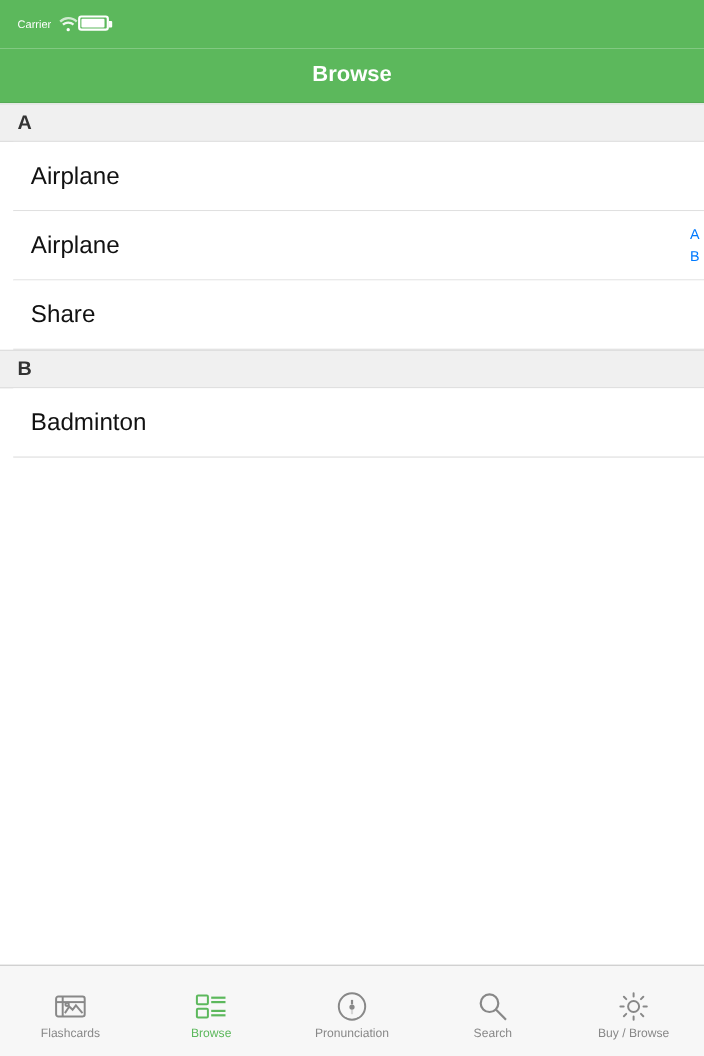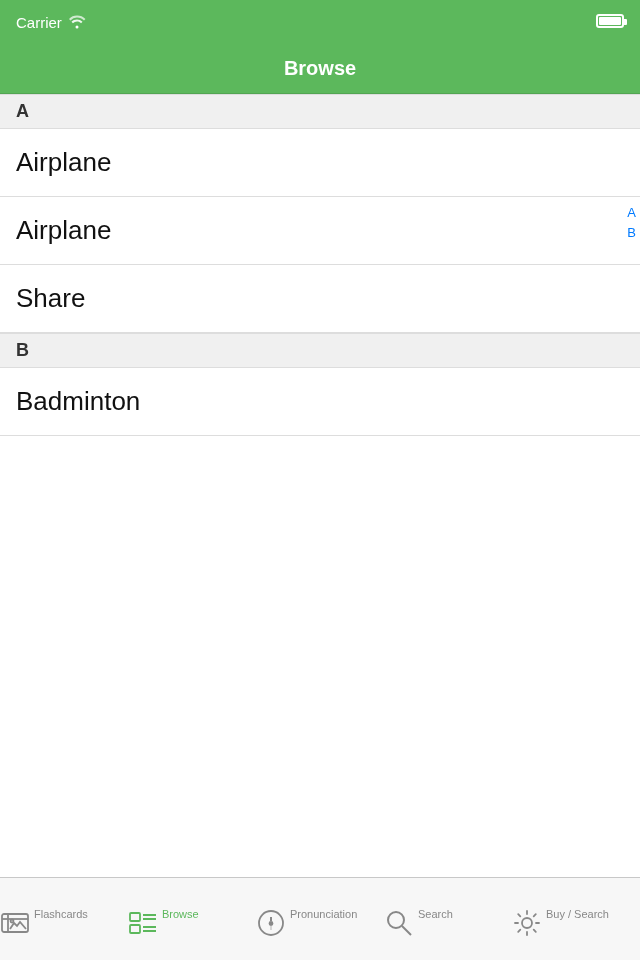--- a/index.html
+++ b/index.html
@@ -12,24 +12,24 @@
       overflow: hidden;
       position: relative;
     }
 
     
     .status-bar {
       background: #5cb85c;
       height: 44px;
       display: flex;
       align-items: center;
-      justify-content: space-between;
+      justify-content: flex-start;
       padding: 0 16px;
       color: #fff;
-      font-size: 15px;
+      font-size: 10px;
       font-weight: 500;
     }
     .status-bar-left { display: flex; align-items: center; gap: 6px; }
     .battery-icon {
       width: 28px; height: 14px;
       border: 2px solid #fff;
       border-radius: 3px;
       position: relative;
       display: inline-block;
     }
@@ -96,44 +96,45 @@
       padding: 6px 16px;
       font-size: 18px;
       font-weight: 600;
       color: #333;
       border-bottom: 1px solid #ddd;
       border-top: 1px solid #ddd;
     }
 
     .list-item {
       padding: 18px 16px;
-      font-size: 26px;
+      font-size: 22px;
       color: #111;
       border-bottom: 1px solid #ddd;
       background: #fff;
       cursor: pointer;
+      margin-left: 12px;
     }
 
     
     .tab-bar {
       position: absolute;
       bottom: 0;
       left: 0;
       right: 0;
       height: 83px;
       background: #f7f7f7;
       border-top: 1px solid #c8c8c8;
       display: flex;
       align-items: center;
       justify-content: space-around;
     }
     .tab-item {
       display: flex;
-      flex-direction: row;
-      align-items: flex-start;
+      flex-direction: column;
+      align-items: center;
       gap: 4px;
       cursor: pointer;
       width: 20%;
       padding-top: 8px;
     }
     .tab-icon {
       width: 30px;
       height: 30px;
       display: flex;
       align-items: center;
@@ -246,16 +247,16 @@
 
   <div class="tab-item">
     <div class="tab-icon">
       <svg width="30" height="30" viewBox="0 0 30 30" stroke-width="1.8">
     <circle cx="15" cy="15" r="5" stroke="#888" fill="none" stroke-width="1.8"></circle>
     <path d="M15 3v3M15 24v3M3 15h3M24 15h3
              M6.2 6.2l2.1 2.1M21.7 21.7l2.1 2.1
              M6.2 23.8l2.1-2.1M21.7 8.3l2.1-2.1" stroke="#888" stroke-width="1.8" stroke-linecap="round"></path>
   </svg>
     </div>
-    <span class="tab-label">Buy / Search</span>
+    <span class="tab-label">Buy / Browse</span>
   </div>
 
 </div>
 
 </body></html>

